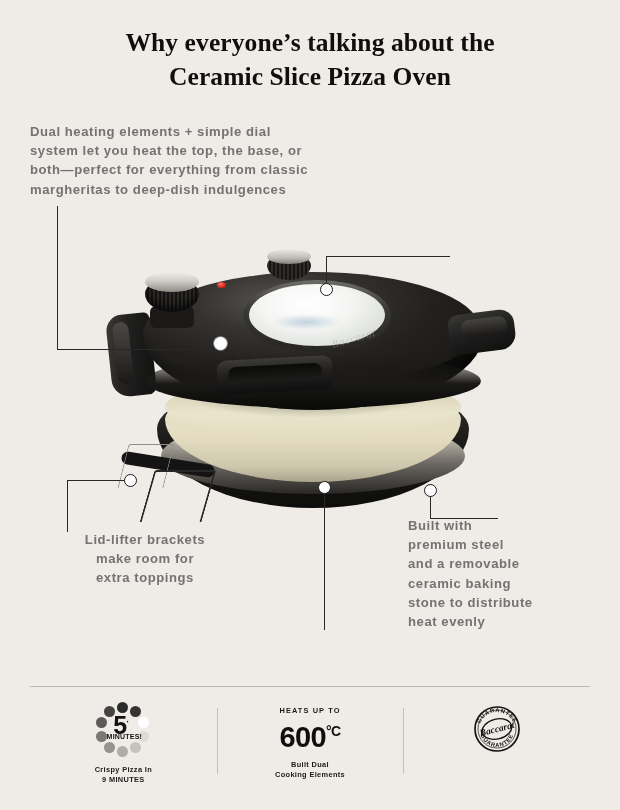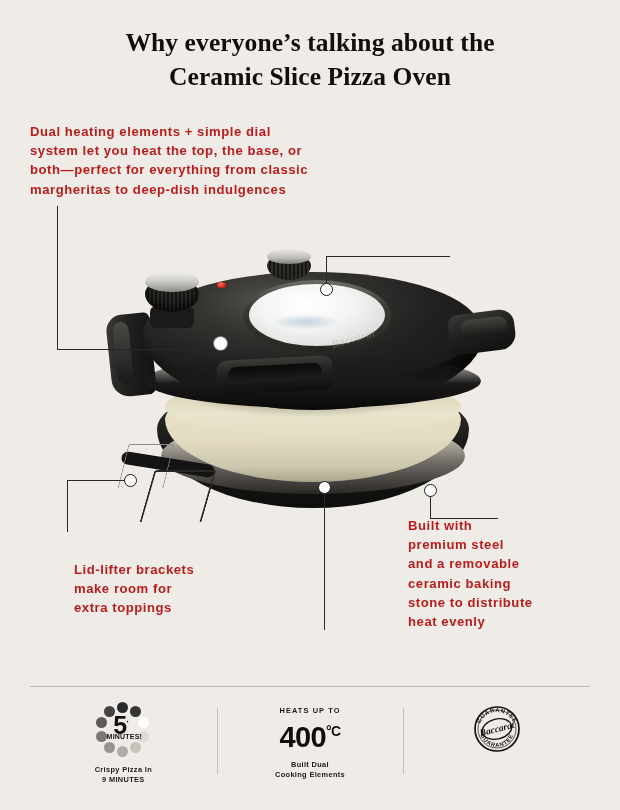--- a/index.html
+++ b/index.html
@@ -25,26 +25,26 @@
     color:#100f0d;
   }
 
   
   .callout {
     position:absolute;
     font-weight:700;
     font-size:13.1px;
     line-height:19.2px;
     letter-spacing:0.55px;
-    color:#b91c1c;
+    color:#737373;
     white-space:pre-line;
   }
   .c-dual   { left:30px;  top:122px;  width:380px; text-align:left; }
   .c-view   { right:22px; top:182px;  width:230px; text-align:right; }
-  .c-lid    { left:30px;  top:560px;  width:230px; text-align:left;margin-left:44px; }
+  .c-lid    { left:30px;  top:530px;  width:230px; text-align:center; }
   .c-steel  { right:22px; top:516px;  width:190px; text-align:left; }
   .c-heat   { left:30px;  top:634px;  width:360px; text-align:left; }
 
   
   .lead { position:absolute; background:#2a2826; }
   .lead.v { width:1.3px; }
   .lead.h { height:1.3px; }
 
   .marker {
     position:absolute; width:13px; height:13px; border-radius:50%;
@@ -397,21 +397,21 @@
         <div class="ring-num"><span>5</span><sup>·</sup></div>
         <div class="ring-min">MINUTES!</div>
       </div>
       <div class="badge-cap">Crispy Pizza In
 9 MINUTES</div>
     </div>
 
 
     <div class="badge">
       <div class="t-small">HEATS UP TO</div>
-      <div class="t-big"><span>400</span><span class="deg">°C</span></div>
+      <div class="t-big"><span>600</span><span class="deg">°C</span></div>
       <div class="badge-cap">Built Dual
 Cooking Elements</div>
     </div>
 
     <div class="badge">
       <svg class="seal" viewBox="0 0 100 100">
         <defs>
           <path id="arcTop" d="M 14 52 A 36 36 0 0 1 86 52"></path>
           <path id="arcBot" d="M 16 52 A 34 34 0 0 0 84 52"></path>
         </defs>

